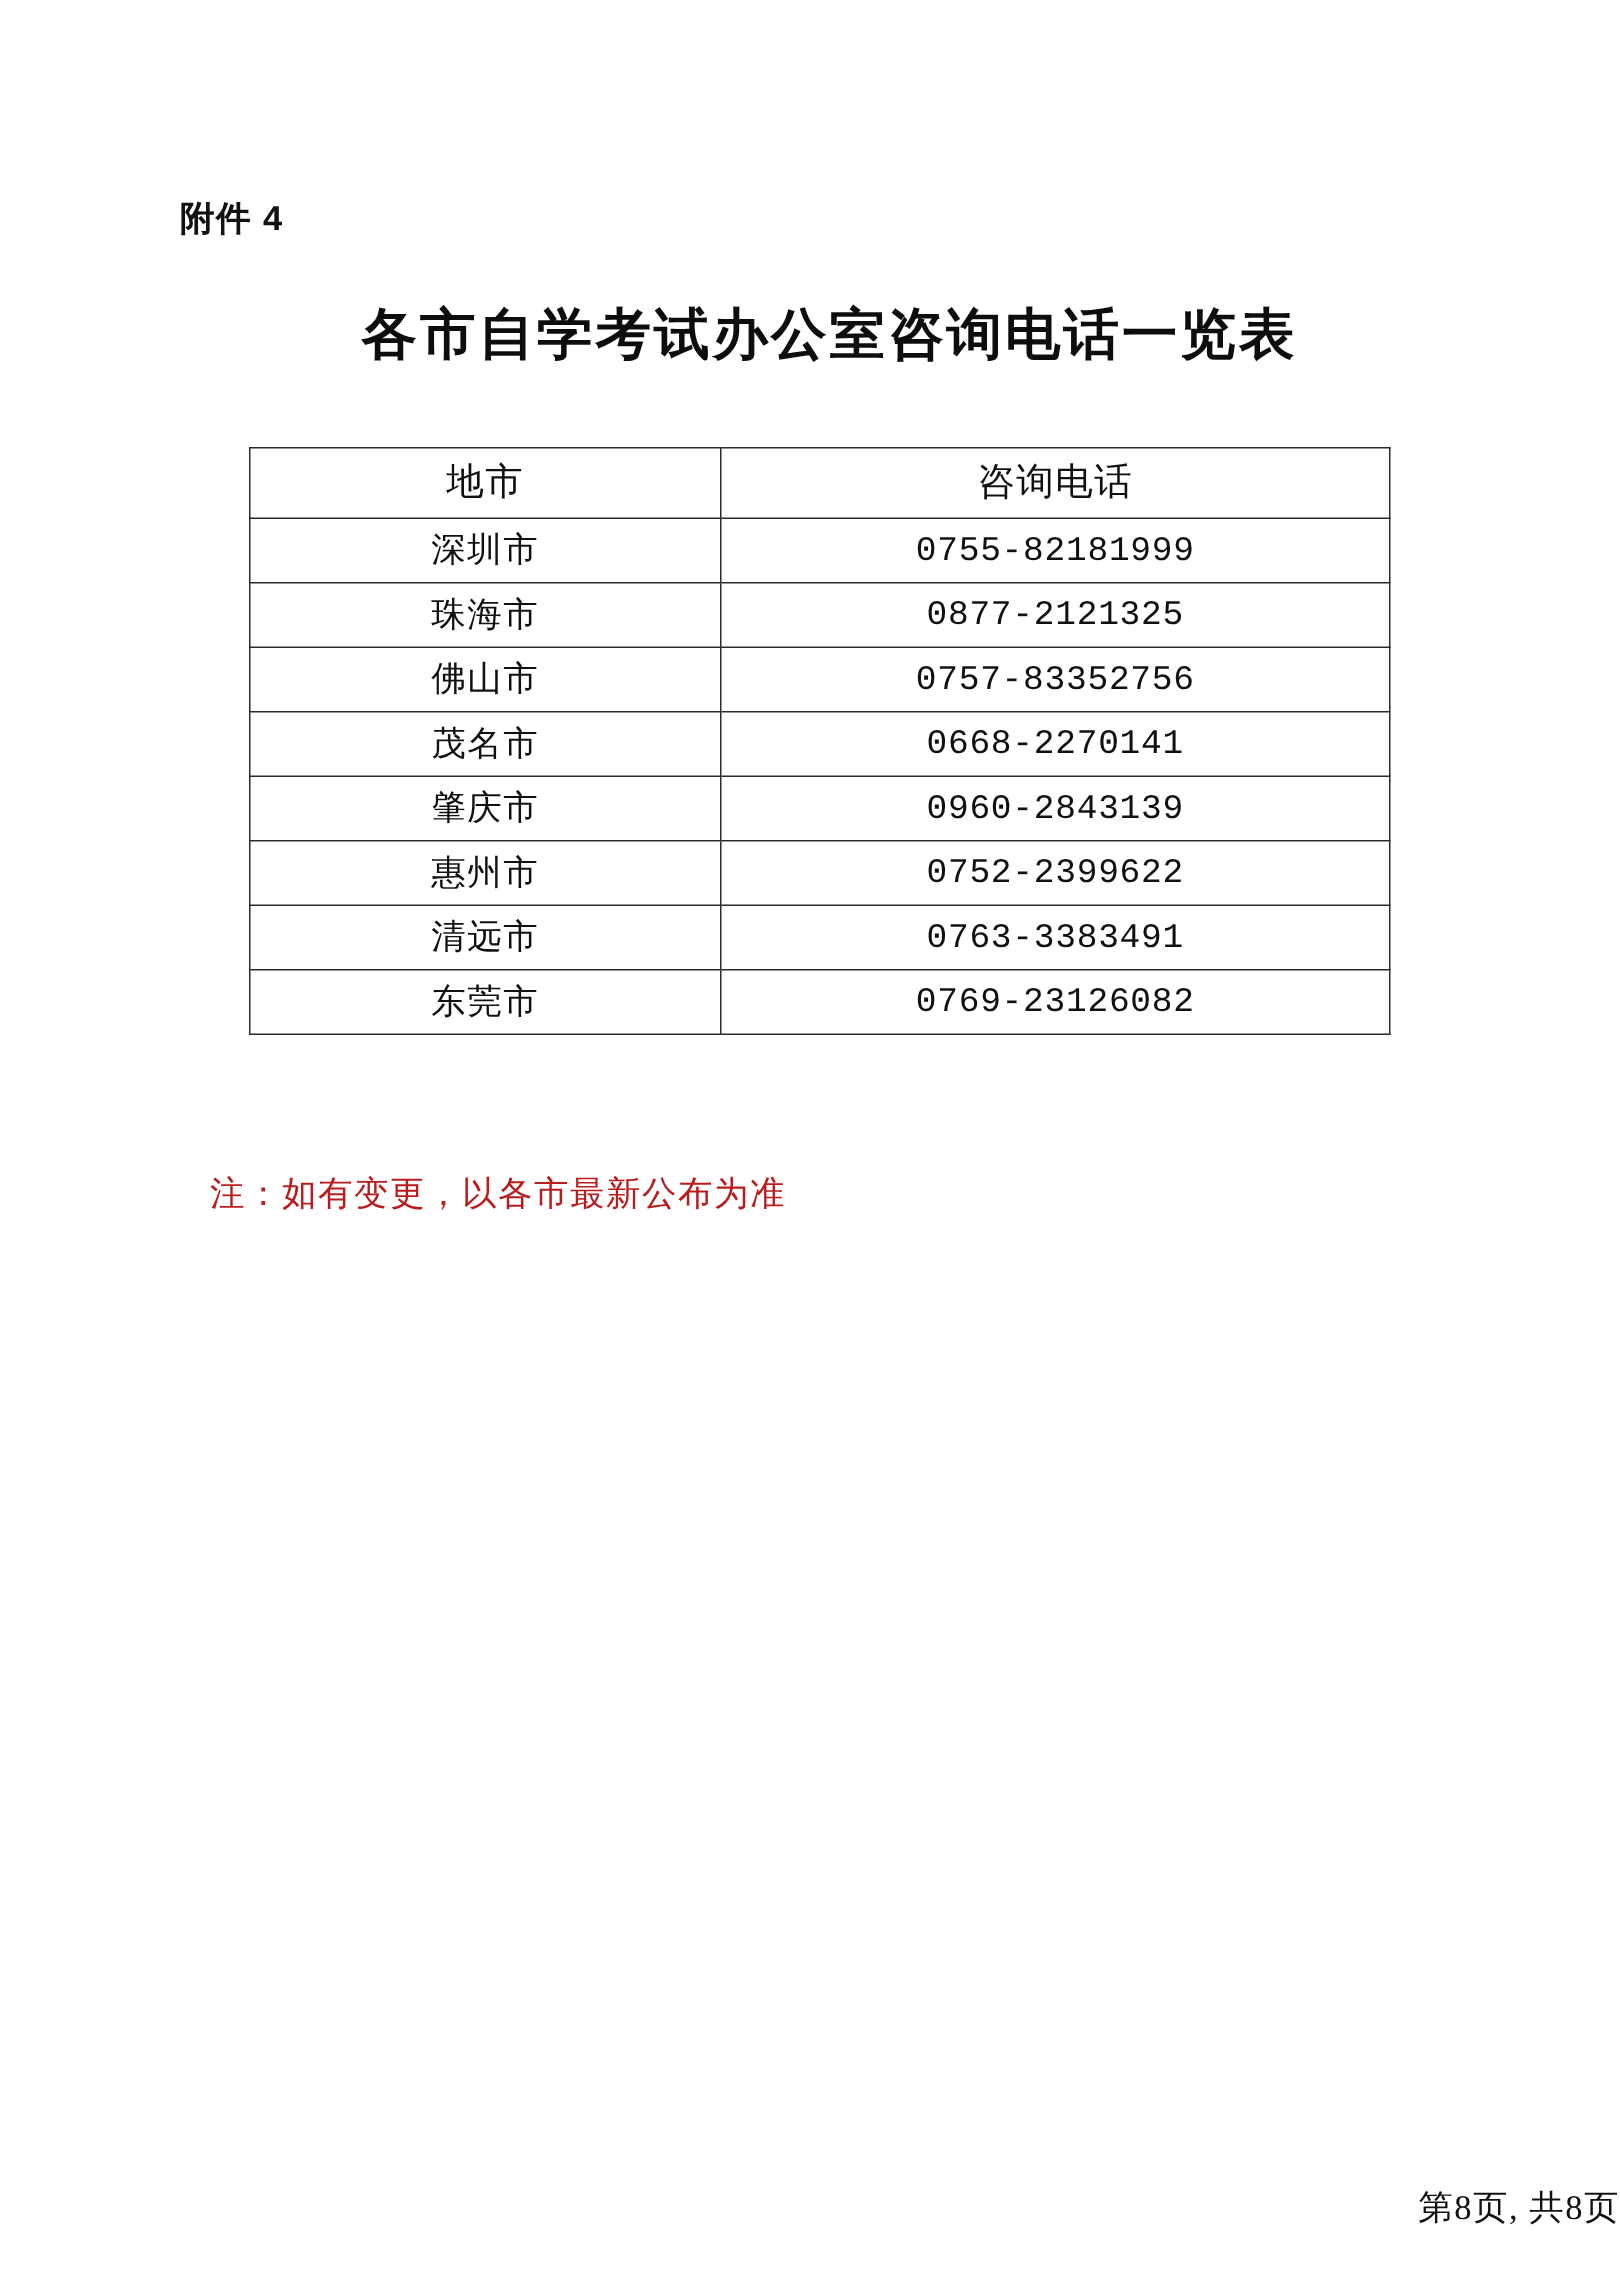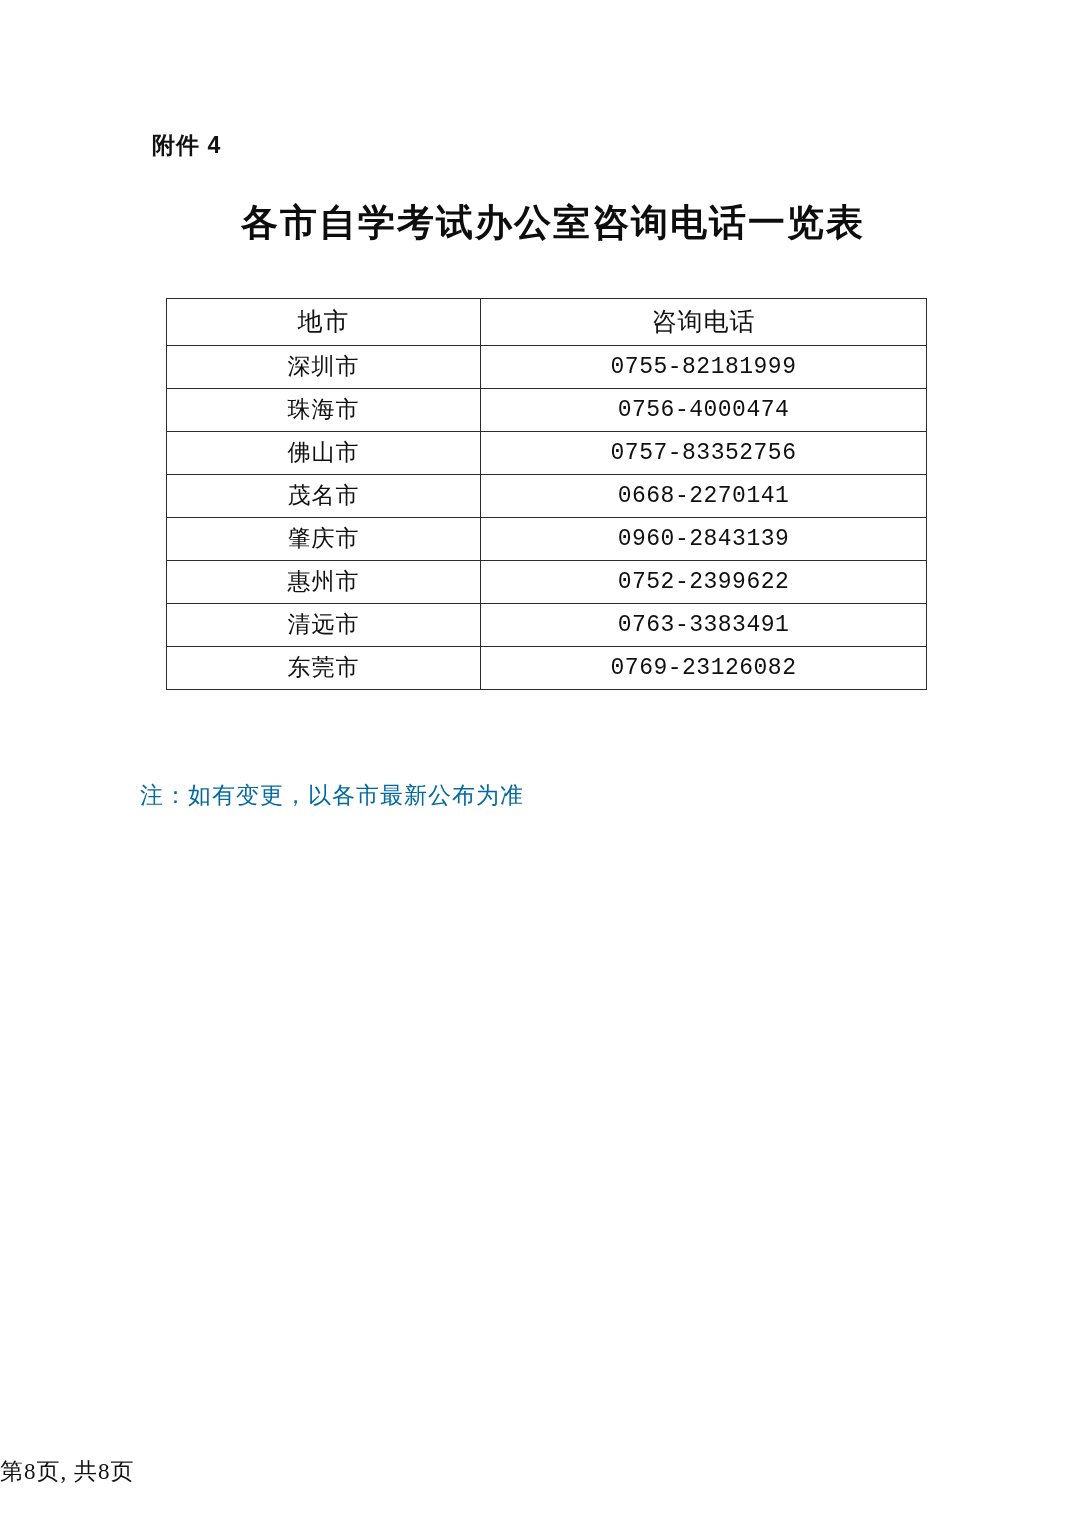--- a/index.html
+++ b/index.html
@@ -16,21 +16,21 @@
     overflow: hidden;
   }
   .page {
     position: relative;
     width: 1080px;
     height: 1527px;
     box-sizing: border-box;
   }
   .attachment-label {
     position: absolute;
-    left: 152px;
+    left: 120px;
     top: 130px;
     font-family: "Liberation Sans", "DejaVu Sans", sans-serif;
     font-weight: bold;
     font-size: 23px;
     letter-spacing: 1px;
     color: #111;
   }
   .doc-title {
     position: absolute;
     left: 0;
@@ -81,28 +81,28 @@
     font-family: "Liberation Mono", "DejaVu Sans Mono", monospace;
     font-size: 22px;
     letter-spacing: 0.5px;
   }
   .note {
     position: absolute;
     left: 140px;
     top: 780px;
     font-size: 23px;
     letter-spacing: 1px;
-    color: #0369a1;
+    color: #b91c1c;
   }
   .footer {
     position: absolute;
     left: 0;
     right: 0;
     bottom: 40px;
-    text-align: left;
+    text-align: right;
     font-size: 23px;
     letter-spacing: 1px;
     color: #111;
   }
 </style>
 </head>
 <body>
 
 <div class="page">
 
@@ -122,21 +122,21 @@
           <th class="cell-city">咨询电话</th>
         </tr>
       </thead>
       <tbody>
         <tr>
           <td class="cell-city">深圳市</td>
           <td class="cell-phone">0755-82181999</td>
         </tr>
         <tr>
           <td class="cell-city">珠海市</td>
-          <td class="cell-phone">0756-4000474</td>
+          <td class="cell-phone">0877-2121325</td>
         </tr>
         <tr>
           <td class="cell-city">佛山市</td>
           <td class="cell-phone">0757-83352756</td>
         </tr>
         <tr>
           <td class="cell-city">茂名市</td>
           <td class="cell-phone">0668-2270141</td>
         </tr>
         <tr>

